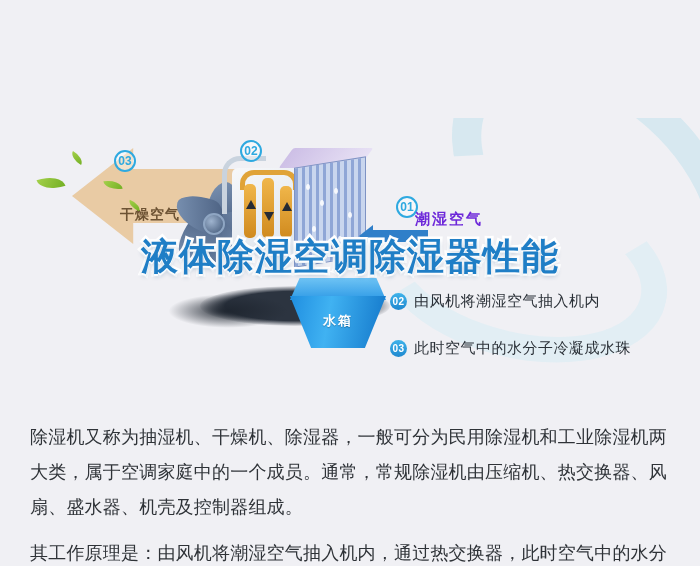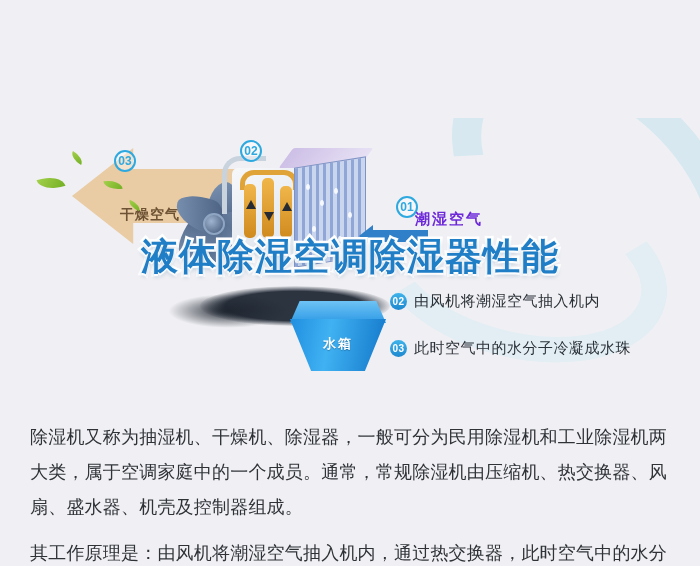--- a/index.html
+++ b/index.html
@@ -176,21 +176,21 @@
     border-radius: 50%;
   }
   .base2 {
     position: absolute; left: 168px; top: 176px;
     width: 120px; height: 34px;
     background: radial-gradient(ellipse at center, #1f2630 0%, rgba(31,38,48,0) 70%);
     border-radius: 50%;
   }
 
   
-  .tank { position: absolute; left: 290px; top: 160px; width: 96px; height: 72px; margin-top: 23px; }
+  .tank { position: absolute; left: 290px; top: 160px; width: 96px; height: 72px; }
   .tank-top {
     position: absolute; left: 0; top: 0; width: 96px; height: 22px;
     background: linear-gradient(180deg, #6ec3f4, #2e9ae6);
     clip-path: polygon(10% 0%, 90% 0%, 100% 100%, 0% 100%);
   }
   .tank-body {
     position: absolute; left: 0; top: 18px; width: 96px; height: 52px;
     background: linear-gradient(100deg, #1f8ee0, #40b2f2 40%, #1276c9);
     clip-path: polygon(0% 0%, 100% 0%, 78% 100%, 22% 100%);
   }

